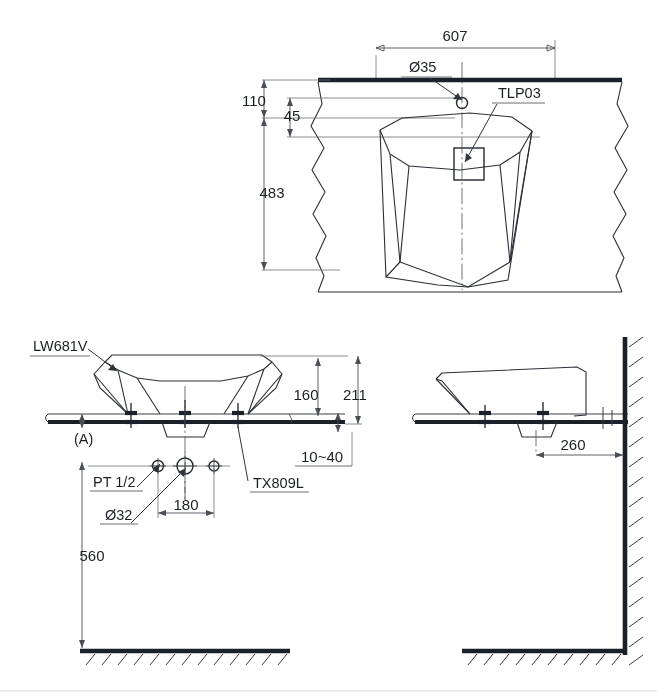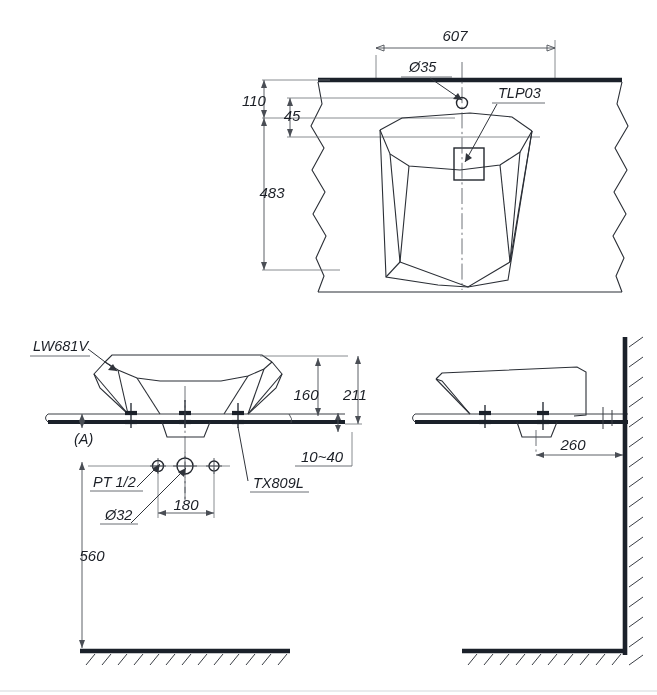--- a/index.html
+++ b/index.html
@@ -10,21 +10,20 @@
   }
   body {
     font-family: "Liberation Sans", sans-serif;
   }
   #sheet {
     position: relative;
     width: 657px;
     height: 695px;
     background: #ffffff;
     overflow: hidden;
-    font-style: italic;
   }
   #sheet svg {
     position: absolute;
     left: 0;
     top: 0;
   }
   .dim-text {
     font-family: "Liberation Sans", sans-serif;
     font-size: 15px;
     fill: #1b1f26;

